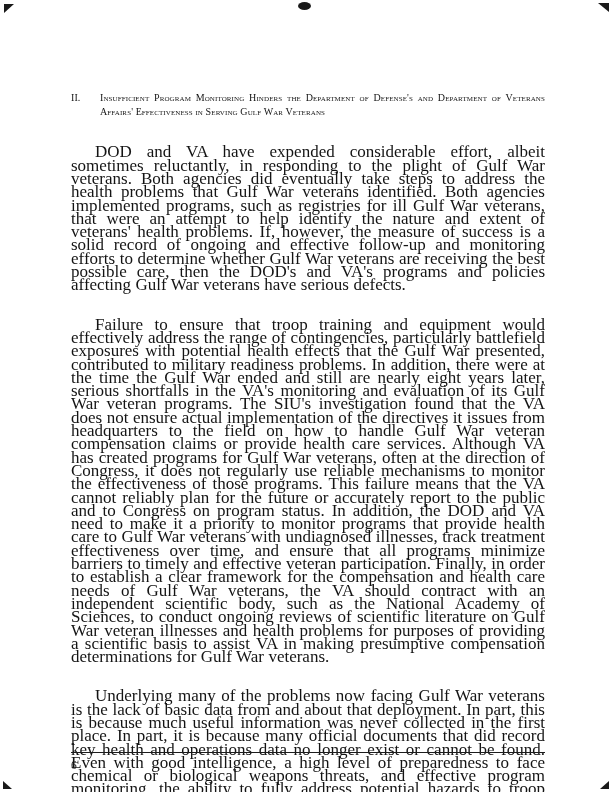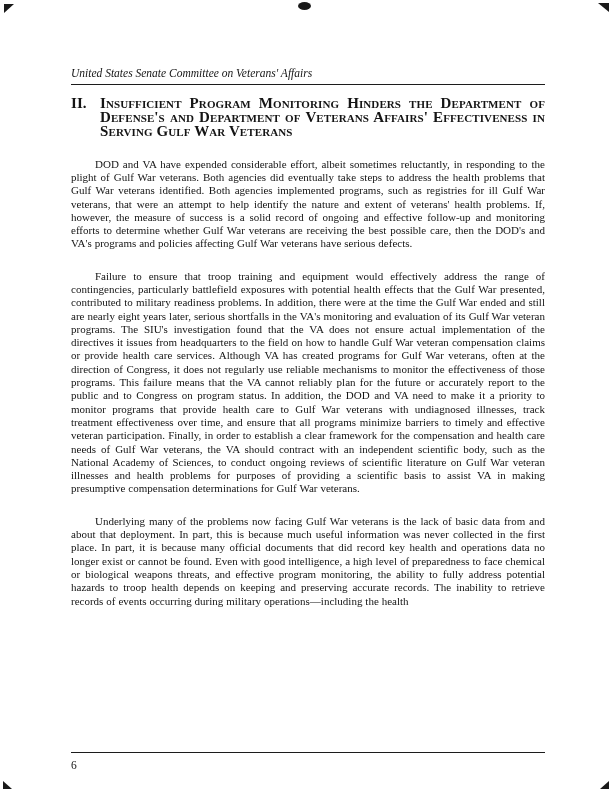--- a/index.html
+++ b/index.html
@@ -25,39 +25,39 @@
     width: 474px;
   }
   .running-head {
     font-style: italic;
     font-size: 11.5px;
     line-height: 14px;
     padding-bottom: 4px;
     border-bottom: 1.2px solid #1c1c1c;
   }
   .section-heading {
-    margin-top: 11px;
-    font-weight: bold;
+    margin-top: 25px;
+    font-weight: normal;
     font-variant: small-caps;
-    font-size: 15px;
+    font-size: 10px;
     line-height: 14.2px;
     text-align: justify;
     padding-left: 29px;
     text-indent: -29px;
     letter-spacing: 0.1px;
   }
   .heading-number {
     display: inline-block;
     width: 29px;
     text-indent: 0;
     font-variant: normal;
   }
   .body-para {
-    margin: 19px 0 0 0;
-    font-size: 11px;
+    margin: 26px 0 0 0;
+    font-size: 17px;
     line-height: 13.3px;
     text-align: justify;
     text-indent: 24px;
     word-spacing: 0.2px;
   }
   .footer {
     position: absolute;
     left: 71px;
     width: 474px;
     top: 752px;
@@ -82,21 +82,20 @@
 <div class="page">
 
   <div class="artifact tl"></div>
   <div class="artifact tc"></div>
   <div class="artifact tr"></div>
   <div class="artifact bl"></div>
   <div class="artifact br"></div>
 
   <div class="content">
 
-    <div class="running-head">United States Senate Committee on Veterans' Affairs</div>
 
     <section>
       <h2 class="section-heading"><span class="heading-number">II.</span><span>Insufficient Program Monitoring Hinders the Department of Defense's and Department of Veterans Affairs' Effectiveness in Serving Gulf War Veterans</span></h2>
 
       <p class="body-para">DOD and VA have expended considerable effort, albeit sometimes reluctantly, in responding to the plight of Gulf War veterans.  Both agencies did eventually take steps to address the health problems that Gulf War veterans identified.  Both agencies implemented programs, such as registries for ill Gulf War veterans, that were an attempt to help identify the nature and extent of veterans' health problems. If, however, the measure of success is a solid record of ongoing and effective follow-up and monitoring efforts to determine whether Gulf War veterans are receiving the best possible care, then the DOD's and VA's programs and policies affecting Gulf War veterans have serious defects.</p>
 
       <p class="body-para">Failure to ensure that troop training and equipment would effectively address the range of contingencies, particularly battlefield exposures with potential health effects that the Gulf War presented, contributed to military readiness problems.  In addition, there were at the time the Gulf War ended and still are nearly eight years later, serious shortfalls in the VA's monitoring and evaluation of its Gulf War veteran programs.  The SIU's investigation found that the VA does not ensure actual implementation of the directives it issues from headquarters to the field on how to handle Gulf War veteran compensation claims or provide health care services.  Although VA has created programs for Gulf War veterans, often at the direction of Congress, it does not regularly use reliable mechanisms to monitor the effectiveness of those programs.  This failure means that the VA cannot reliably plan for the future or accurately report to the public and to Congress on program status.  In addition, the DOD and VA need to make it a priority to monitor programs that provide health care to Gulf War veterans with undiagnosed illnesses, track treatment effectiveness over time, and ensure that all programs minimize barriers to timely and effective veteran participation.  Finally, in order to establish a clear framework for the compensation and health care needs of Gulf War veterans, the VA should contract with an independent scientific body, such as the National Academy of Sciences, to conduct ongoing reviews of scientific literature on Gulf War veteran illnesses and health problems for purposes of providing a scientific basis to assist VA in making presumptive compensation determinations for Gulf War veterans.</p>
     </section>
 
     <section>

